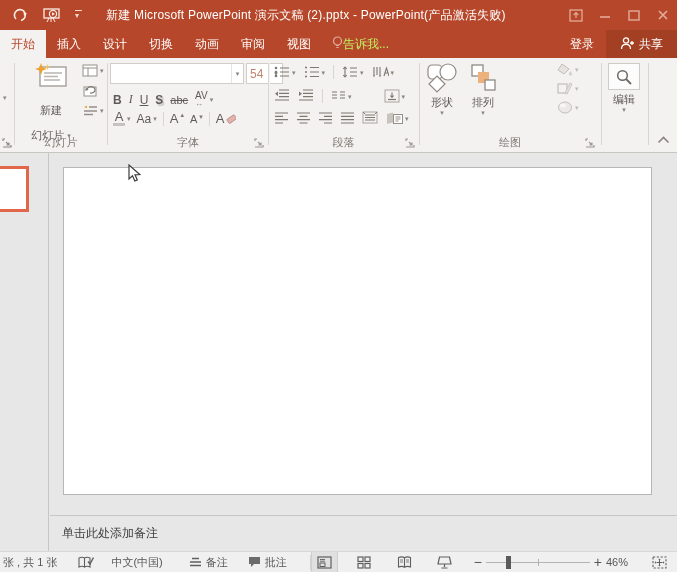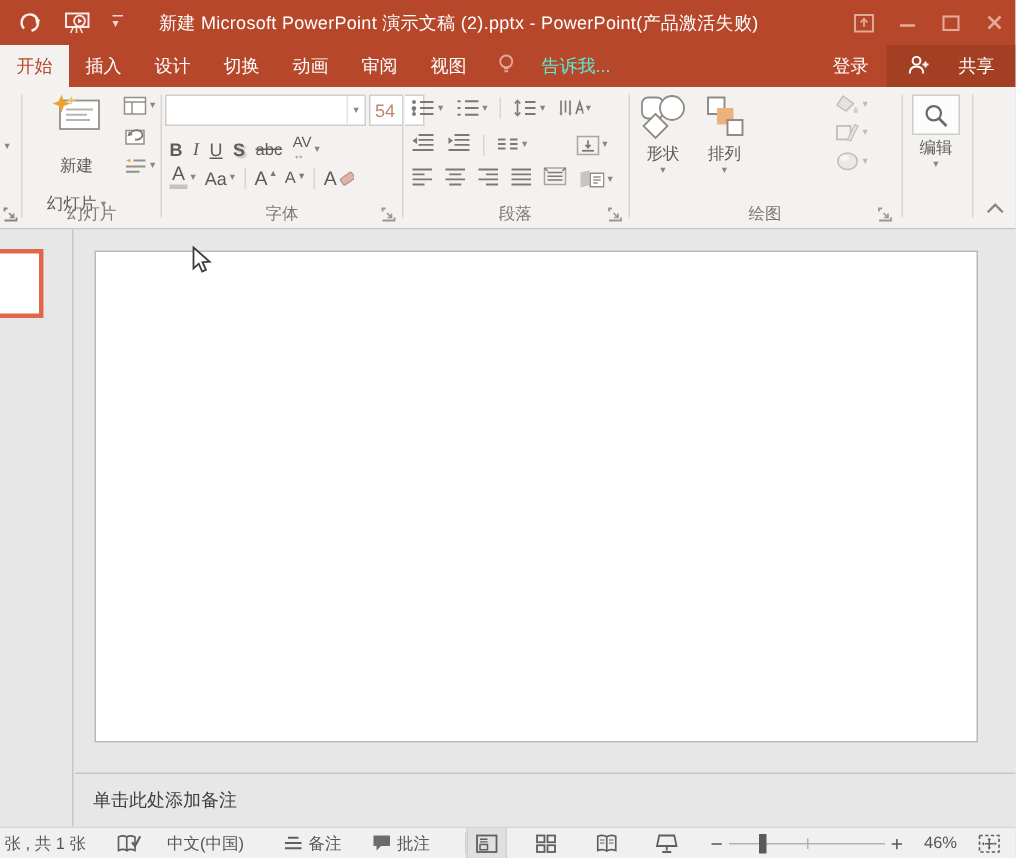--- a/index.html
+++ b/index.html
@@ -14,23 +14,23 @@
   .qat-caret { color:#f0d9d0; font-size:8px; line-height:8px; }
   .qat-caret .bar { display:block; width:7px; height:1px; background:#f0d9d0; margin:0 auto 1px auto; }
   .win-title { margin-left:24px; font-size:12px; color:#fff; white-space:nowrap; letter-spacing:.2px; }
   .win-controls { position:absolute; right:0; top:0; height:30px; display:flex; }
   .win-btn { width:29px; height:30px; display:flex; align-items:center; justify-content:center; }
 
   
   .tabbar { position:absolute; left:0; top:30px; width:100%; height:28px; background:#B7472A; display:flex; align-items:stretch; font-size:12px; color:#fff; }
   .tab { padding:0 11px; display:flex; align-items:center; cursor:default; }
   .tab.active { background:#f4f2f1; color:#B7472A; }
-  .tab-tellme { display:flex; align-items:center; gap:18px; padding:0 10px; color:#5eead4; }
+  .tab-tellme { display:flex; align-items:center; gap:0; padding:0 10px; color:#bef264; }
   .tab-signin { margin-left:auto; padding:0 12px; display:flex; align-items:center; }
-  .tab-share { background:#A33F22; padding:0 14px; display:flex; align-items:center; gap:19px; }
+  .tab-share { background:#A33F22; padding:0 14px; display:flex; align-items:center; gap:4px; }
 
   
   .ribbon { position:absolute; left:0; top:58px; width:100%; height:95px; background:#f4f2f1; border-bottom:1px solid #c9c6c2; font-size:11px; color:#5f5b57; }
   .vsep { position:absolute; top:5px; bottom:7px; width:1px; background:#d9d5d1; }
   .glabel { position:absolute; bottom:2px; font-size:11px; color:#7e7872; text-align:center; white-space:nowrap; }
   .launcher { position:absolute; bottom:4px; width:10px; height:10px; }
   .caret { font-size:7px; line-height:7px; color:#8a857f; }
   .mini { display:flex; align-items:center; gap:2px; }
 
   .grp-clip { position:absolute; left:0; top:0; width:14px; height:100%; }
@@ -74,21 +74,21 @@
   
   .statusbar { position:absolute; left:0; bottom:0; width:100%; height:21px; background:#f0f0f0; border-top:1px solid #d8d8d8; display:flex; align-items:center; font-size:11px; color:#565656; }
   .st-item { display:flex; align-items:center; gap:4px; white-space:nowrap; }
   .st-right { margin-left:auto; display:flex; align-items:center; height:100%; }
   .viewbtn { width:27px; height:21px; display:flex; align-items:center; justify-content:center; }
   .viewbtn.sel { background:#e0e0e0; border-left:1px solid #cfcfcf; border-right:1px solid #cfcfcf; }
   .zoomtrack { position:relative; width:104px; height:21px; margin:0 4px; }
   .zoomtrack .line { position:absolute; left:0; right:0; top:10px; height:1px; background:#b3b3b3; }
   .zoomtrack .tick { position:absolute; left:50%; top:7px; width:1px; height:7px; background:#b3b3b3; }
   .zoomtrack .thumbk { position:absolute; left:19%; top:4px; width:5px; height:13px; background:#5a5a5a; }
-  .zoompct { width:32px; text-align:right; margin:0 8px 0 4px; }
+  .zoompct { width:32px; text-align:left; margin:0 8px 0 4px; }
   .st-sep { width:1px; height:15px; background:#d2d2d2; }
 </style>
 </head>
 <body>
 
 <div class="app">
 
   <div class="titlebar">
     <div class="qat">
       <span>

